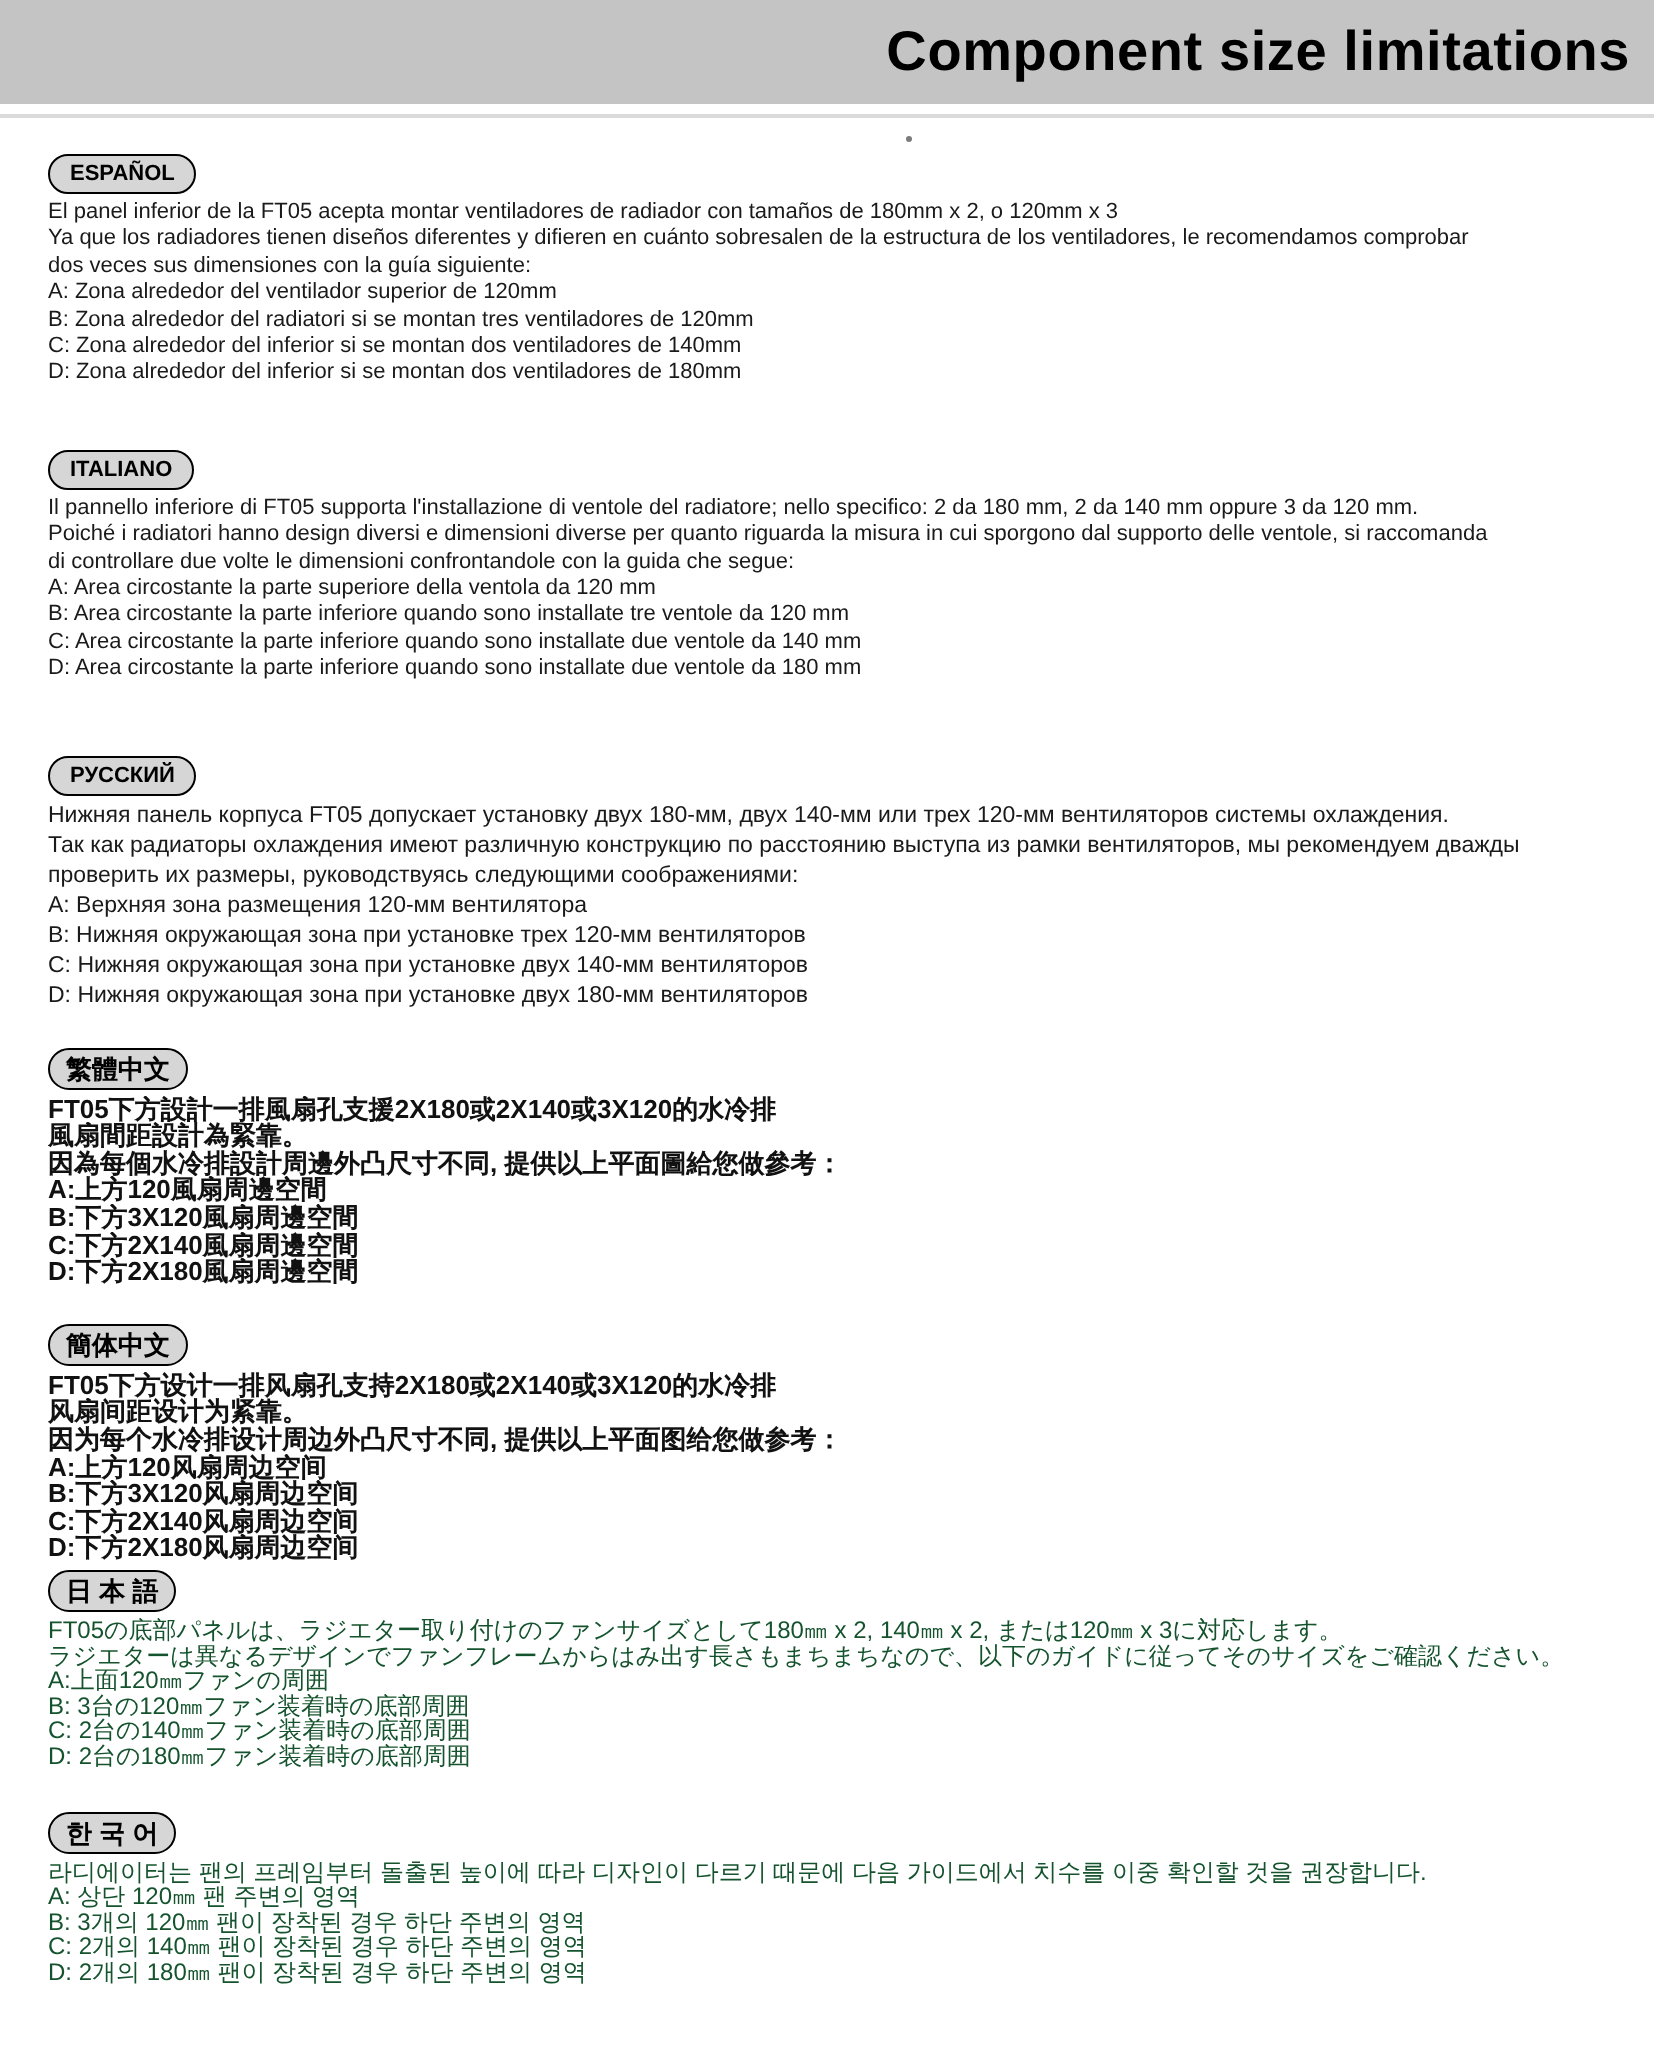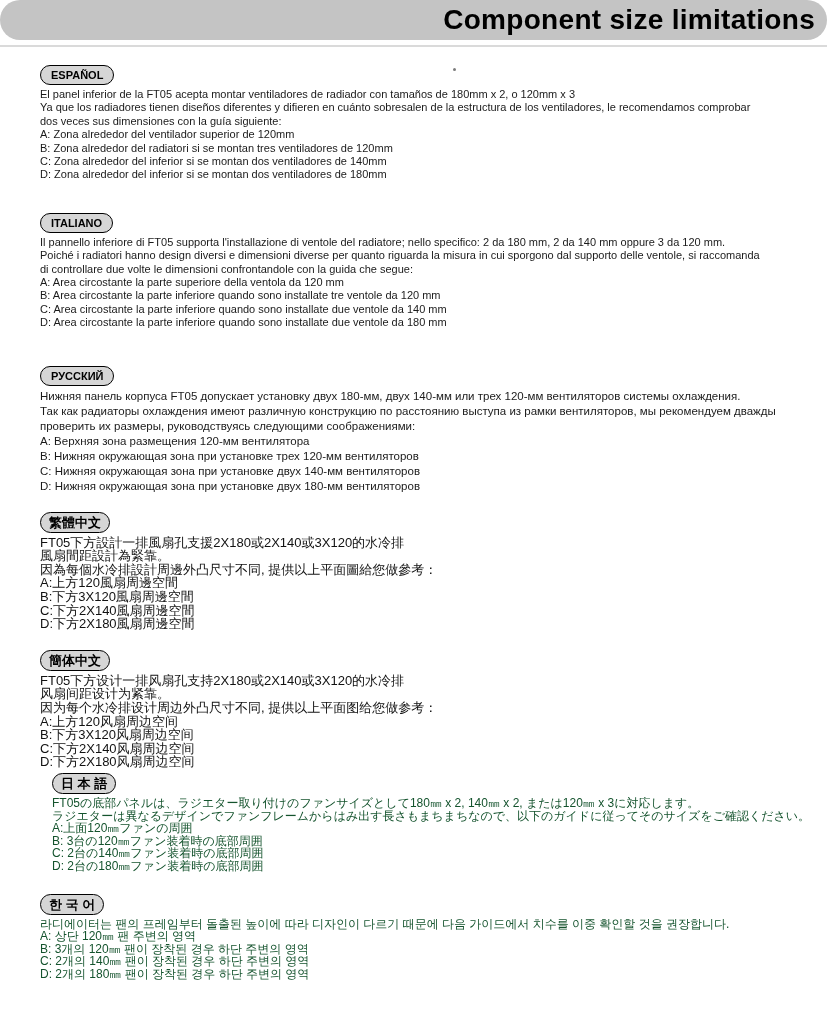--- a/index.html
+++ b/index.html
@@ -5,28 +5,27 @@
   html, body { margin: 0; padding: 0; }
   body {
     width: 827px; height: 1034px;
     background: #ffffff;
     color: #000;
     font-family: "Liberation Sans", "DejaVu Sans", sans-serif;
     overflow: hidden;
     position: relative;
   }
   .topbar {
-    height: 40px;
+    height: 52px;
     background: #c4c4c4;
     display: flex;
     align-items: center;
     justify-content: flex-end;
     padding-right: 12px;
     box-sizing: border-box;
-    border-radius: 26px;
   }
   .topbar h1 {
     margin: 0;
     font-size: 28px;
     font-weight: bold;
     letter-spacing: 0.3px;
     color: #000;
   }
   .rule {
     height: 2px;
@@ -34,52 +33,52 @@
     margin-top: 5px;
   }
   .speck {
     position: absolute;
     left: 453px; top: 68px;
     width: 3px; height: 3px;
     background: #5a5a5a;
     border-radius: 50%;
     opacity: .8;
   }
-  main { padding-left: 40px; padding-right: 8px; }
+  main { padding-left: 24px; padding-right: 8px; }
   .badge {
     display: inline-block;
     border: 1.5px solid #000;
     border-radius: 11px;
     background: #d6d6d6;
     padding: 2px 10px;
     font-weight: bold;
     font-size: 11px;
     line-height: 14px;
     color: #000;
     white-space: nowrap;
   }
   .lines { margin-top: 3px; }
   .line { white-space: nowrap; overflow: hidden; }
 
   
   .sec-es .lines, .sec-it .lines { font-size: 11px; line-height: 13.4px; color: #1a1a1a; }
   
   .sec-ru .lines { font-size: 11.5px; line-height: 15px; color: #1a1a1a; }
   
-  .sec-tc .lines, .sec-sc .lines { font-size: 13px; line-height: 13.6px; font-weight: 400; color: #111; }
+  .sec-tc .lines, .sec-sc .lines { font-size: 13px; line-height: 13.6px; font-weight: 700; color: #111; }
   .sec-tc .badge, .sec-sc .badge, .sec-ja .badge, .sec-ko .badge { font-size: 13px; line-height: 15px; padding: 2px 8px; }
   
   .sec-ja .lines, .sec-ko .lines { font-size: 12px; line-height: 12.6px; color: #14532d; }
 
   .sec-es { margin-top: 18px; }
   .sec-it { margin-top: 31px; }
   .sec-ru { margin-top: 36px; }
   .sec-tc { margin-top: 18px; }
   .sec-sc { margin-top: 19px; }
-  .sec-ja { margin-top: 4px; margin-left: 12px;  }
+  .sec-ja { margin-top: 4px;  }
   .sec-ko { margin-top: 21px; }
 </style>
 </head>
 <body>
 
 <div class="page">
 
   <header class="topbar">
     <h1>Component size limitations</h1>
   </header>

